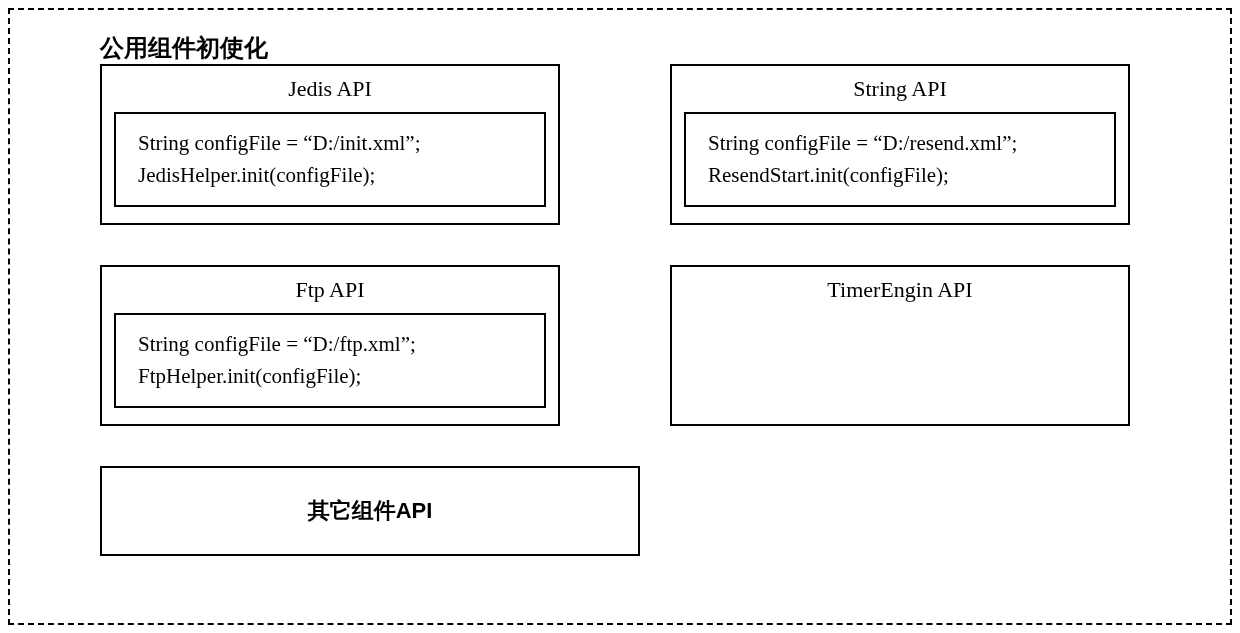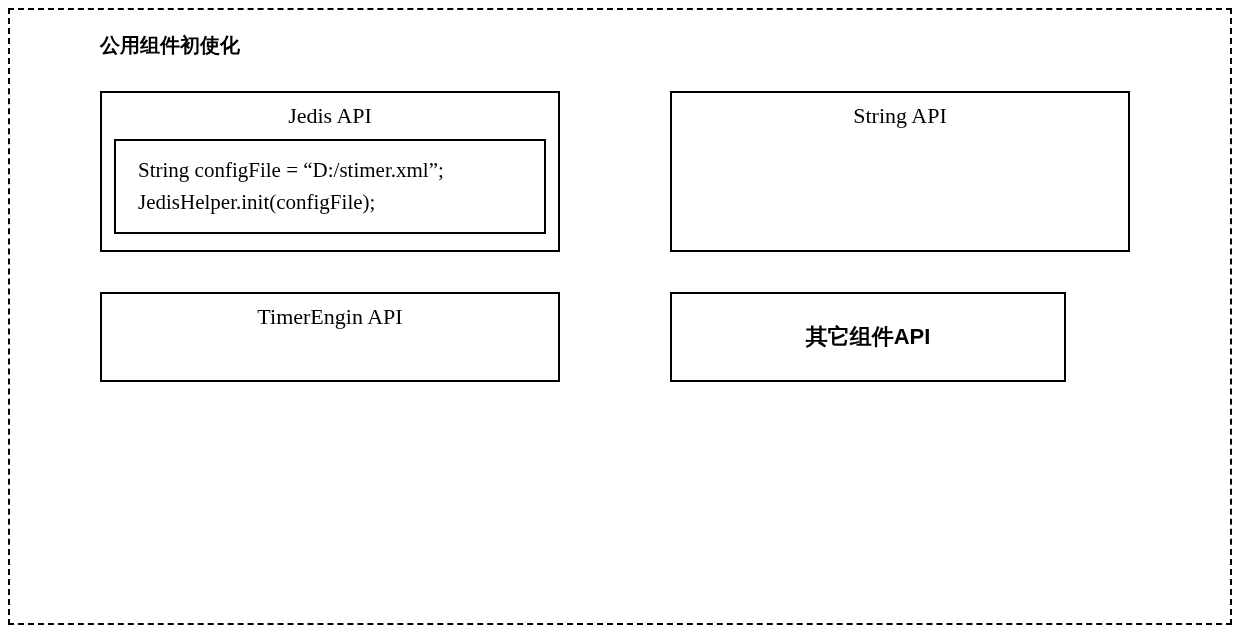--- a/index.html
+++ b/index.html
@@ -12,22 +12,21 @@
 }
 .outer {
   width: 100%;
   height: 100%;
   border: 2px dashed #000;
   position: relative;
   padding: 22px 70px 30px 90px;
 }
 .diagram-title {
   font-weight: bold;
-  font-size: 20px;
-  margin-bottom: 32px;
+  font-size: 24px;
   font-family: "SimHei", "Microsoft YaHei", sans-serif;
 }
 .grid {
   display: grid;
   grid-template-columns: 460px 460px;
   column-gap: 110px;
   row-gap: 40px;
 }
 .api-box {
   border: 2px solid #000;
@@ -40,48 +39,55 @@
 }
 .code-box {
   border: 2px solid #000;
   padding: 14px 10px 14px 22px;
   font-size: 21px;
   line-height: 1.5;
   white-space: pre;
 }
 .other-box {
   border: 2px solid #000;
-  width: 396px;
+  width: 540px;
   height: 90px;
   display: flex;
   align-items: center;
   justify-content: center;
   font-size: 22px;
   font-weight: bold;
   font-family: "SimHei", "Microsoft YaHei", sans-serif;
 }
 </style>
 </head>
 <body>
 
 <div class="outer">
   <div class="diagram-title">公用组件初使化</div>
 
   <div class="grid">
 
     <div class="api-box">
       <div class="api-title">Jedis API</div>
-      <div class="code-box">String configFile = “D:/stimer.xml”;
+      <div class="code-box">String configFile = “D:/init.xml”;
 JedisHelper.init(configFile);</div>
     </div>
 
     <div class="api-box">
       <div class="api-title">String API</div>
+      <div class="code-box">String configFile = “D:/resend.xml”;
+ResendStart.init(configFile);</div>
     </div>
 
+    <div class="api-box">
+      <div class="api-title">Ftp API</div>
+      <div class="code-box">String configFile = “D:/ftp.xml”;
+FtpHelper.init(configFile);</div>
+    </div>
 
     <div class="api-box">
       <div class="api-title">TimerEngin API</div>
     </div>
 
     <div class="other-box">
       <span>其它组件API</span>
     </div>
 
   </div>

